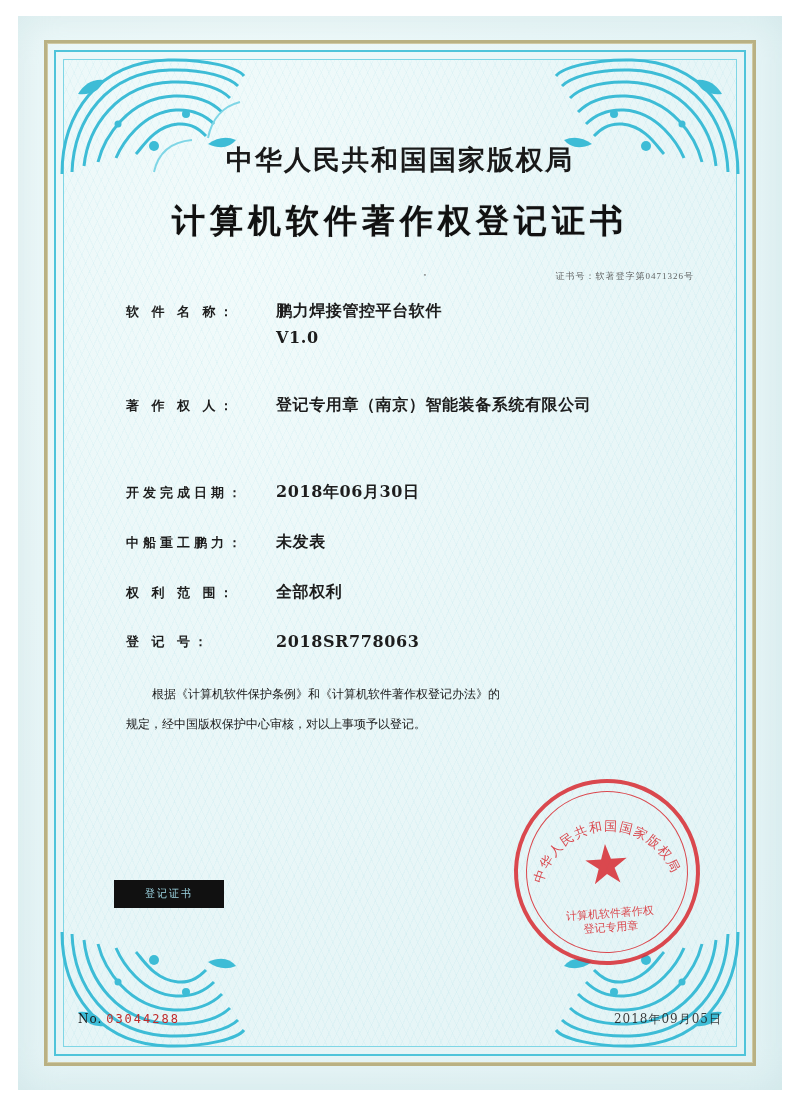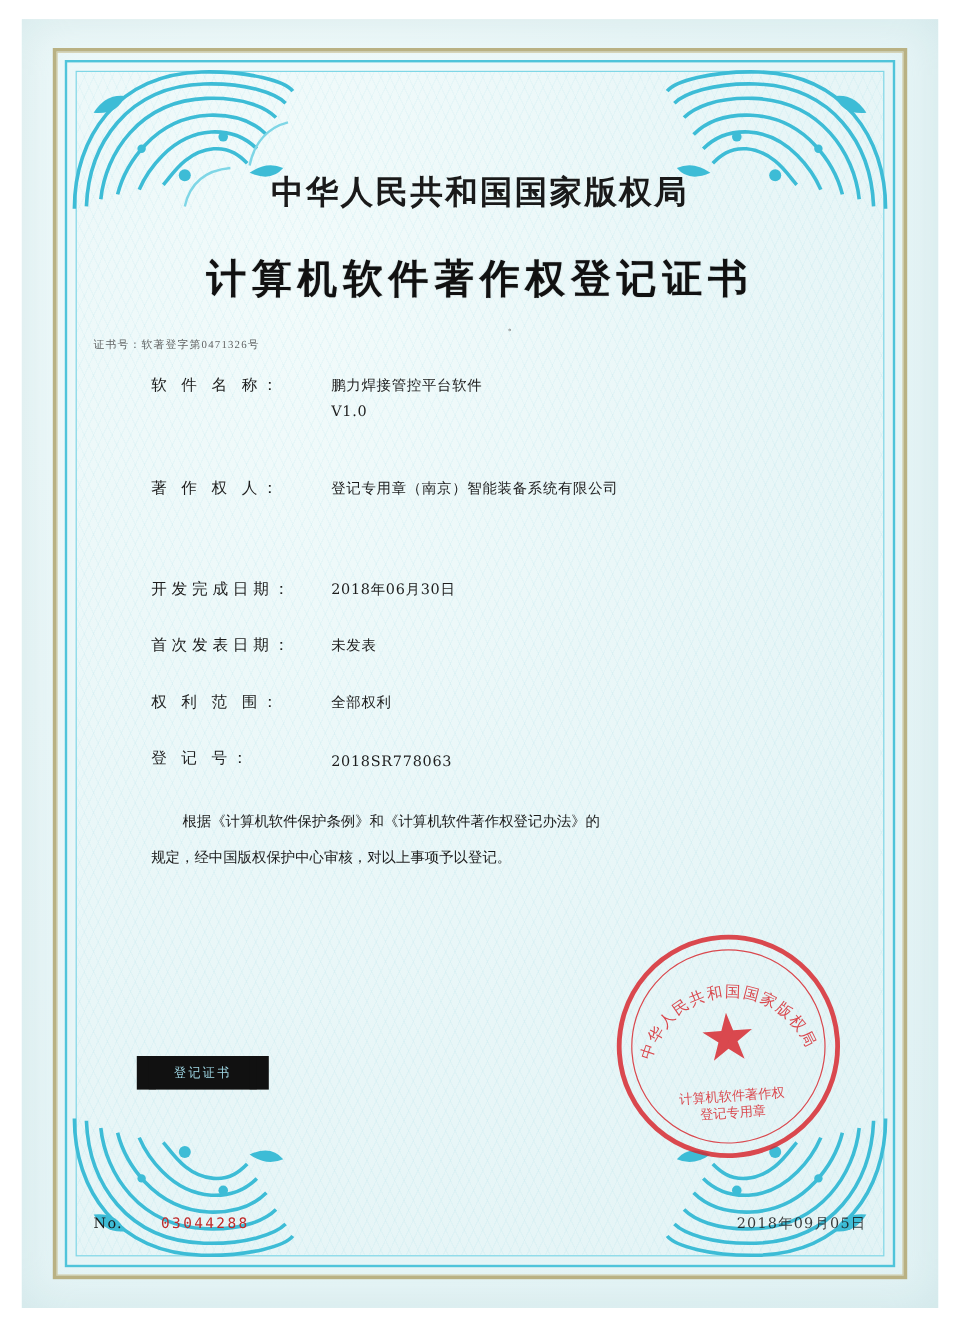--- a/index.html
+++ b/index.html
@@ -106,26 +106,27 @@
     margin-top: 66px;
     font-family: "DejaVu Serif", "Liberation Serif", serif;
   }
 
   .cert-title {
     text-align: center;
     font-size: 33px;
     letter-spacing: 5px;
     font-weight: 700;
     color: #111;
-    margin-top: 32px;
+    margin-top: 21px;
     font-family: "DejaVu Serif", "Liberation Serif", serif;
     text-shadow: 0 0 1px rgba(0,0,0,0.35);
   }
 
   .cert-no {
+    text-align: right;
     font-size: 9px;
     color: #3a3a3a;
     margin-top: 26px;
     padding-right: 28px;
     letter-spacing: 1px;
     opacity: .8;
   }
 
   .dot-mark {
     position: absolute;
@@ -135,33 +136,34 @@
     color: #555;
   }
 
   .fields {
     margin-top: 18px;
     padding-left: 48px;
   }
 
   .field-row {
     display: flex;
-    align-items: flex-end;
+    align-items: center;
     margin-bottom: 6px;
+    font-weight: bold;
   }
   .field-label {
     width: 150px;
     flex: 0 0 150px;
     font-size: 13px;
     color: #1d1d1d;
     letter-spacing: 4px;
     font-family: "DejaVu Serif", "Liberation Serif", serif;
   }
   .field-value {
-    font-size: 12px;
+    font-size: 16px;
     color: #1d1d1d;
     letter-spacing: .6px;
     font-family: "DejaVu Serif", "Liberation Serif", serif;
   }
   .field-value.sub {
     padding-left: 0;
   }
 
   .gap-lg { height: 42px; }
 
@@ -270,21 +272,20 @@
     font-size: 12px;
     color: #1a1a1a;
     font-family: "DejaVu Serif", "Liberation Serif", serif;
   }
   .footer .no-label { letter-spacing: 1px; }
   .footer .no-value {
     color: #c02a2a;
     letter-spacing: 2px;
     font-family: "DejaVu Sans Mono", monospace;
     font-size: 12px;
-    margin-left: 28px;
   }
   .footer .issue-date {
     letter-spacing: 1px;
     color: #1a1a1a;
     opacity: .85;
   }
 </style>
 </head>
 <body>
 
@@ -403,21 +404,21 @@
       </div>
 
       <div class="gap-lg"></div>
 
       <div class="fields fields-lower">
         <div class="field-row">
           <div class="field-label">开发完成日期：</div>
           <div class="field-value">2018年06月30日</div>
         </div>
         <div class="field-row">
-          <div class="field-label">首次发表日期：</div>
+          <div class="field-label">中船重工鹏力：</div>
           <div class="field-value">未发表</div>
         </div>
         <div class="field-row">
           <div class="field-label">权 利 范 围：</div>
           <div class="field-value">全部权利</div>
         </div>
         <div class="field-row">
           <div class="field-label">登 记 号：</div>
           <div class="field-value">2018SR778063</div>
         </div>

